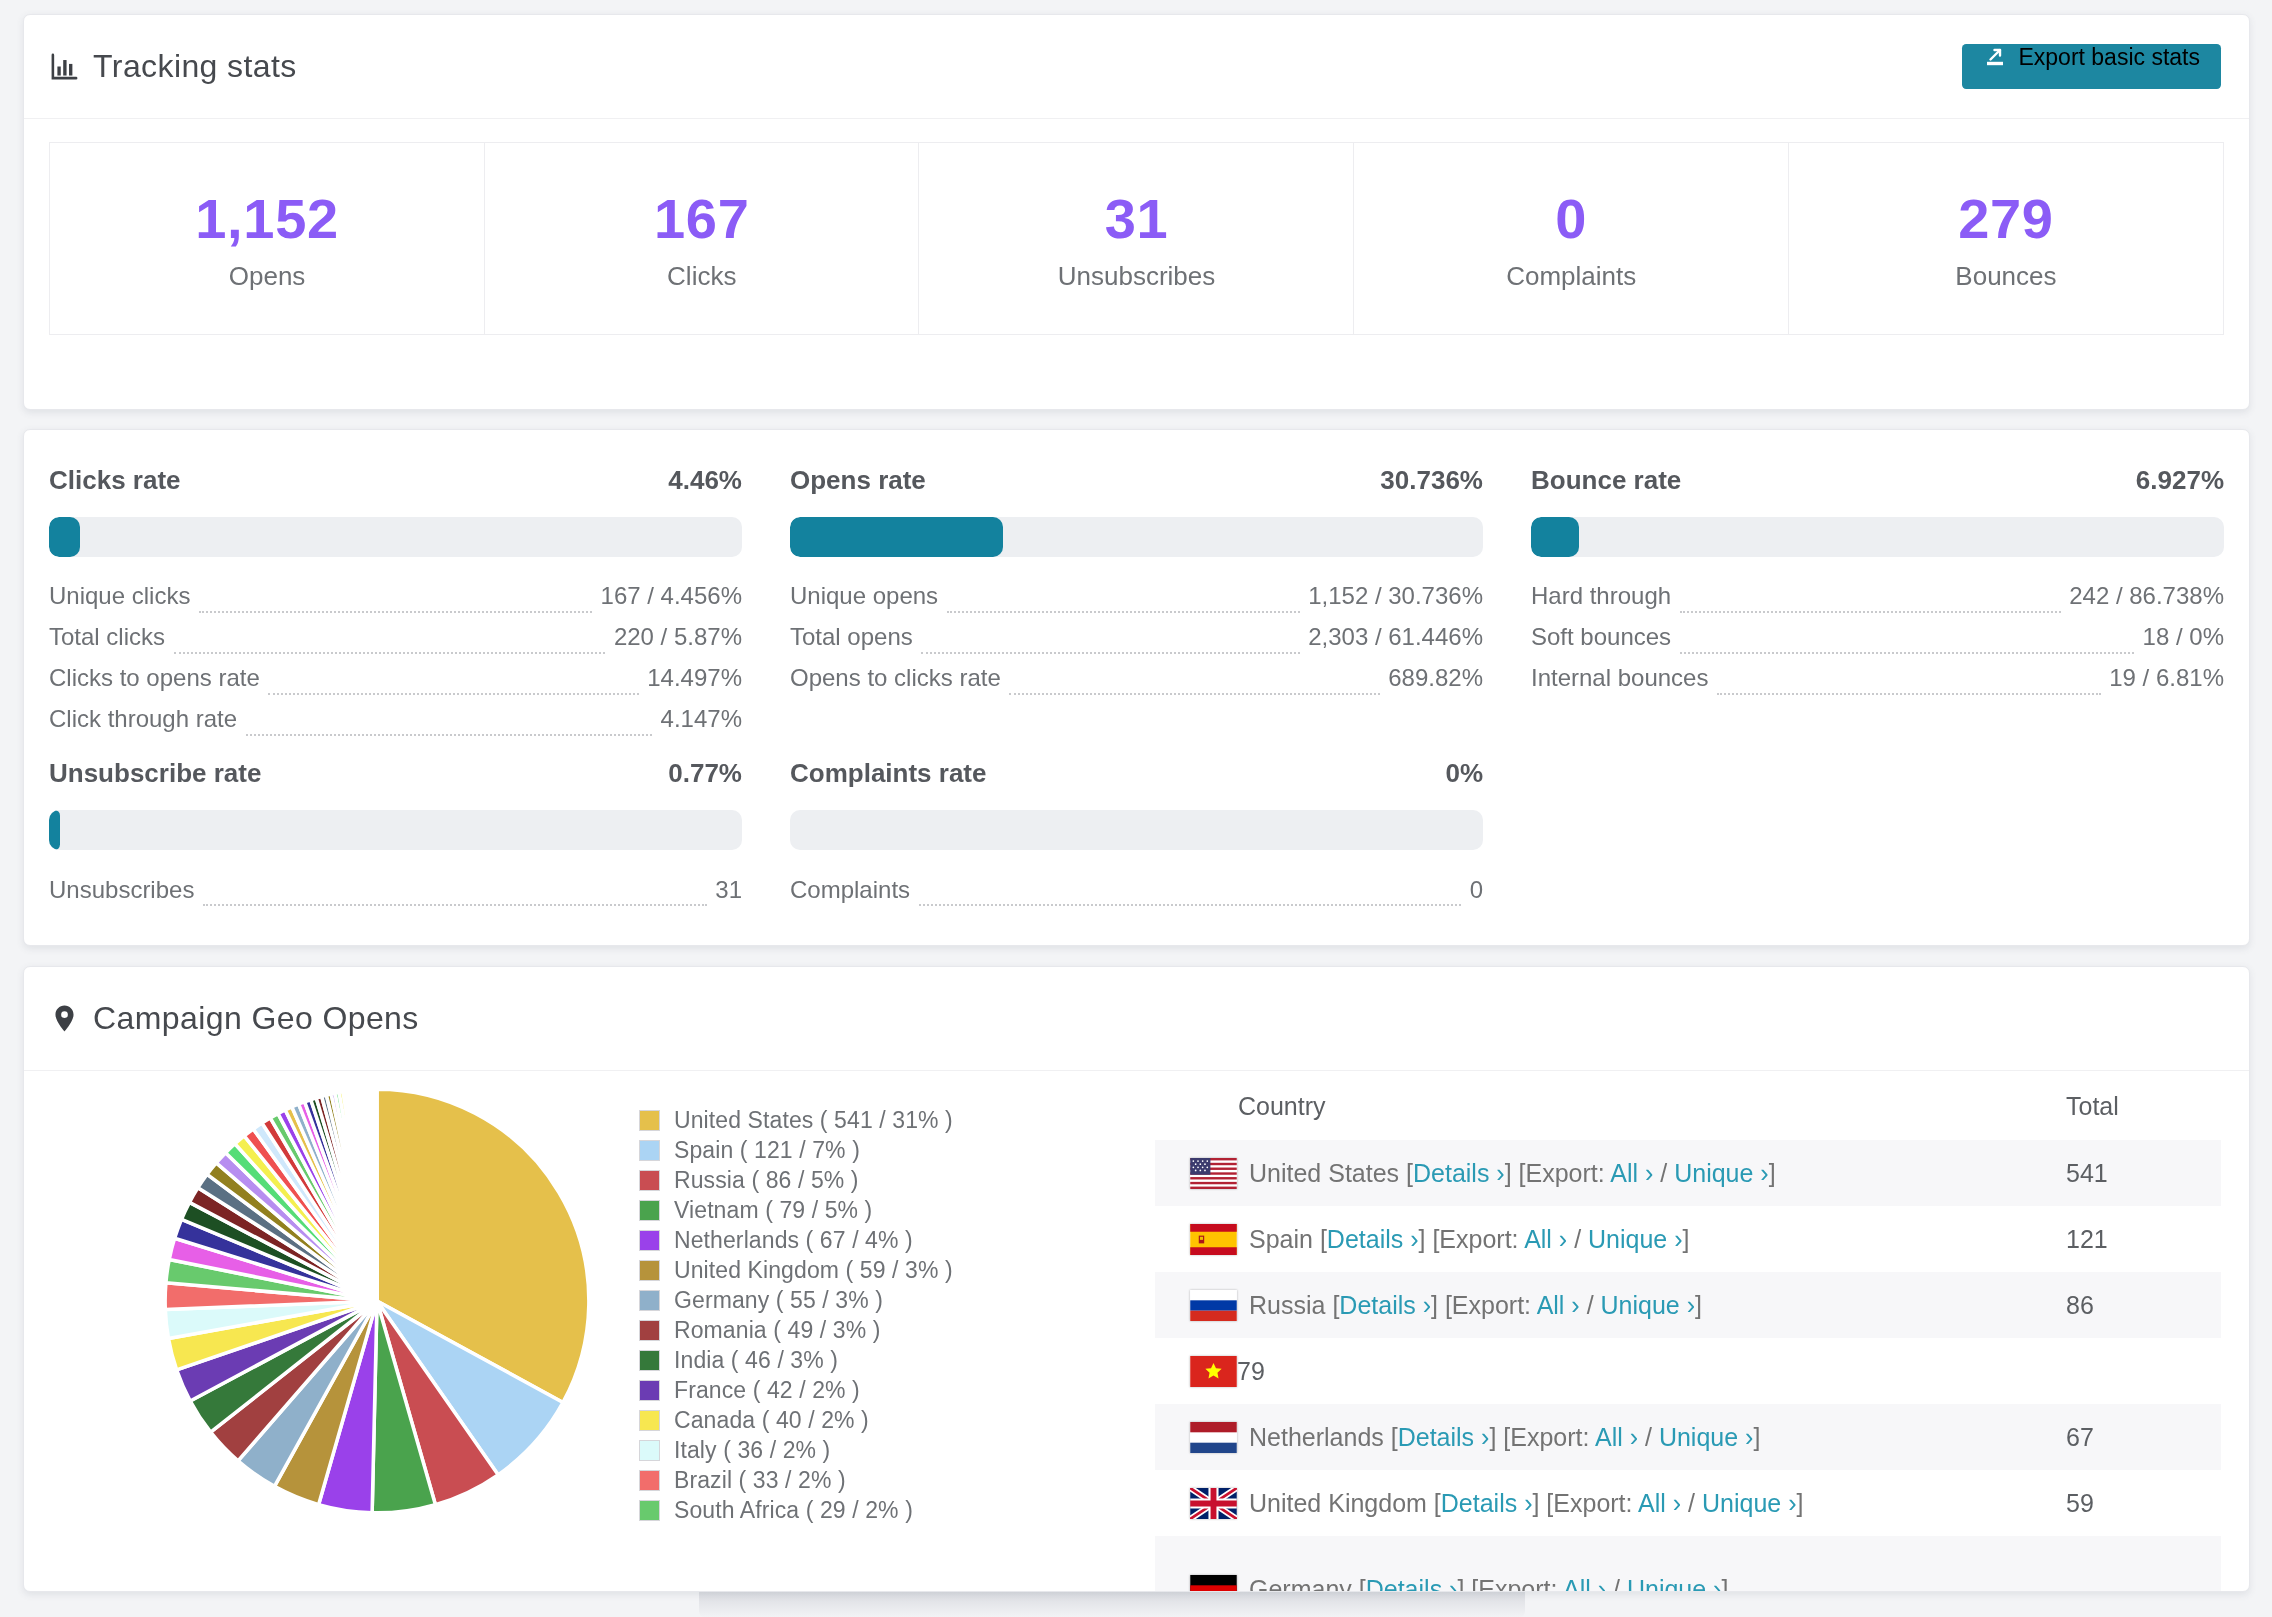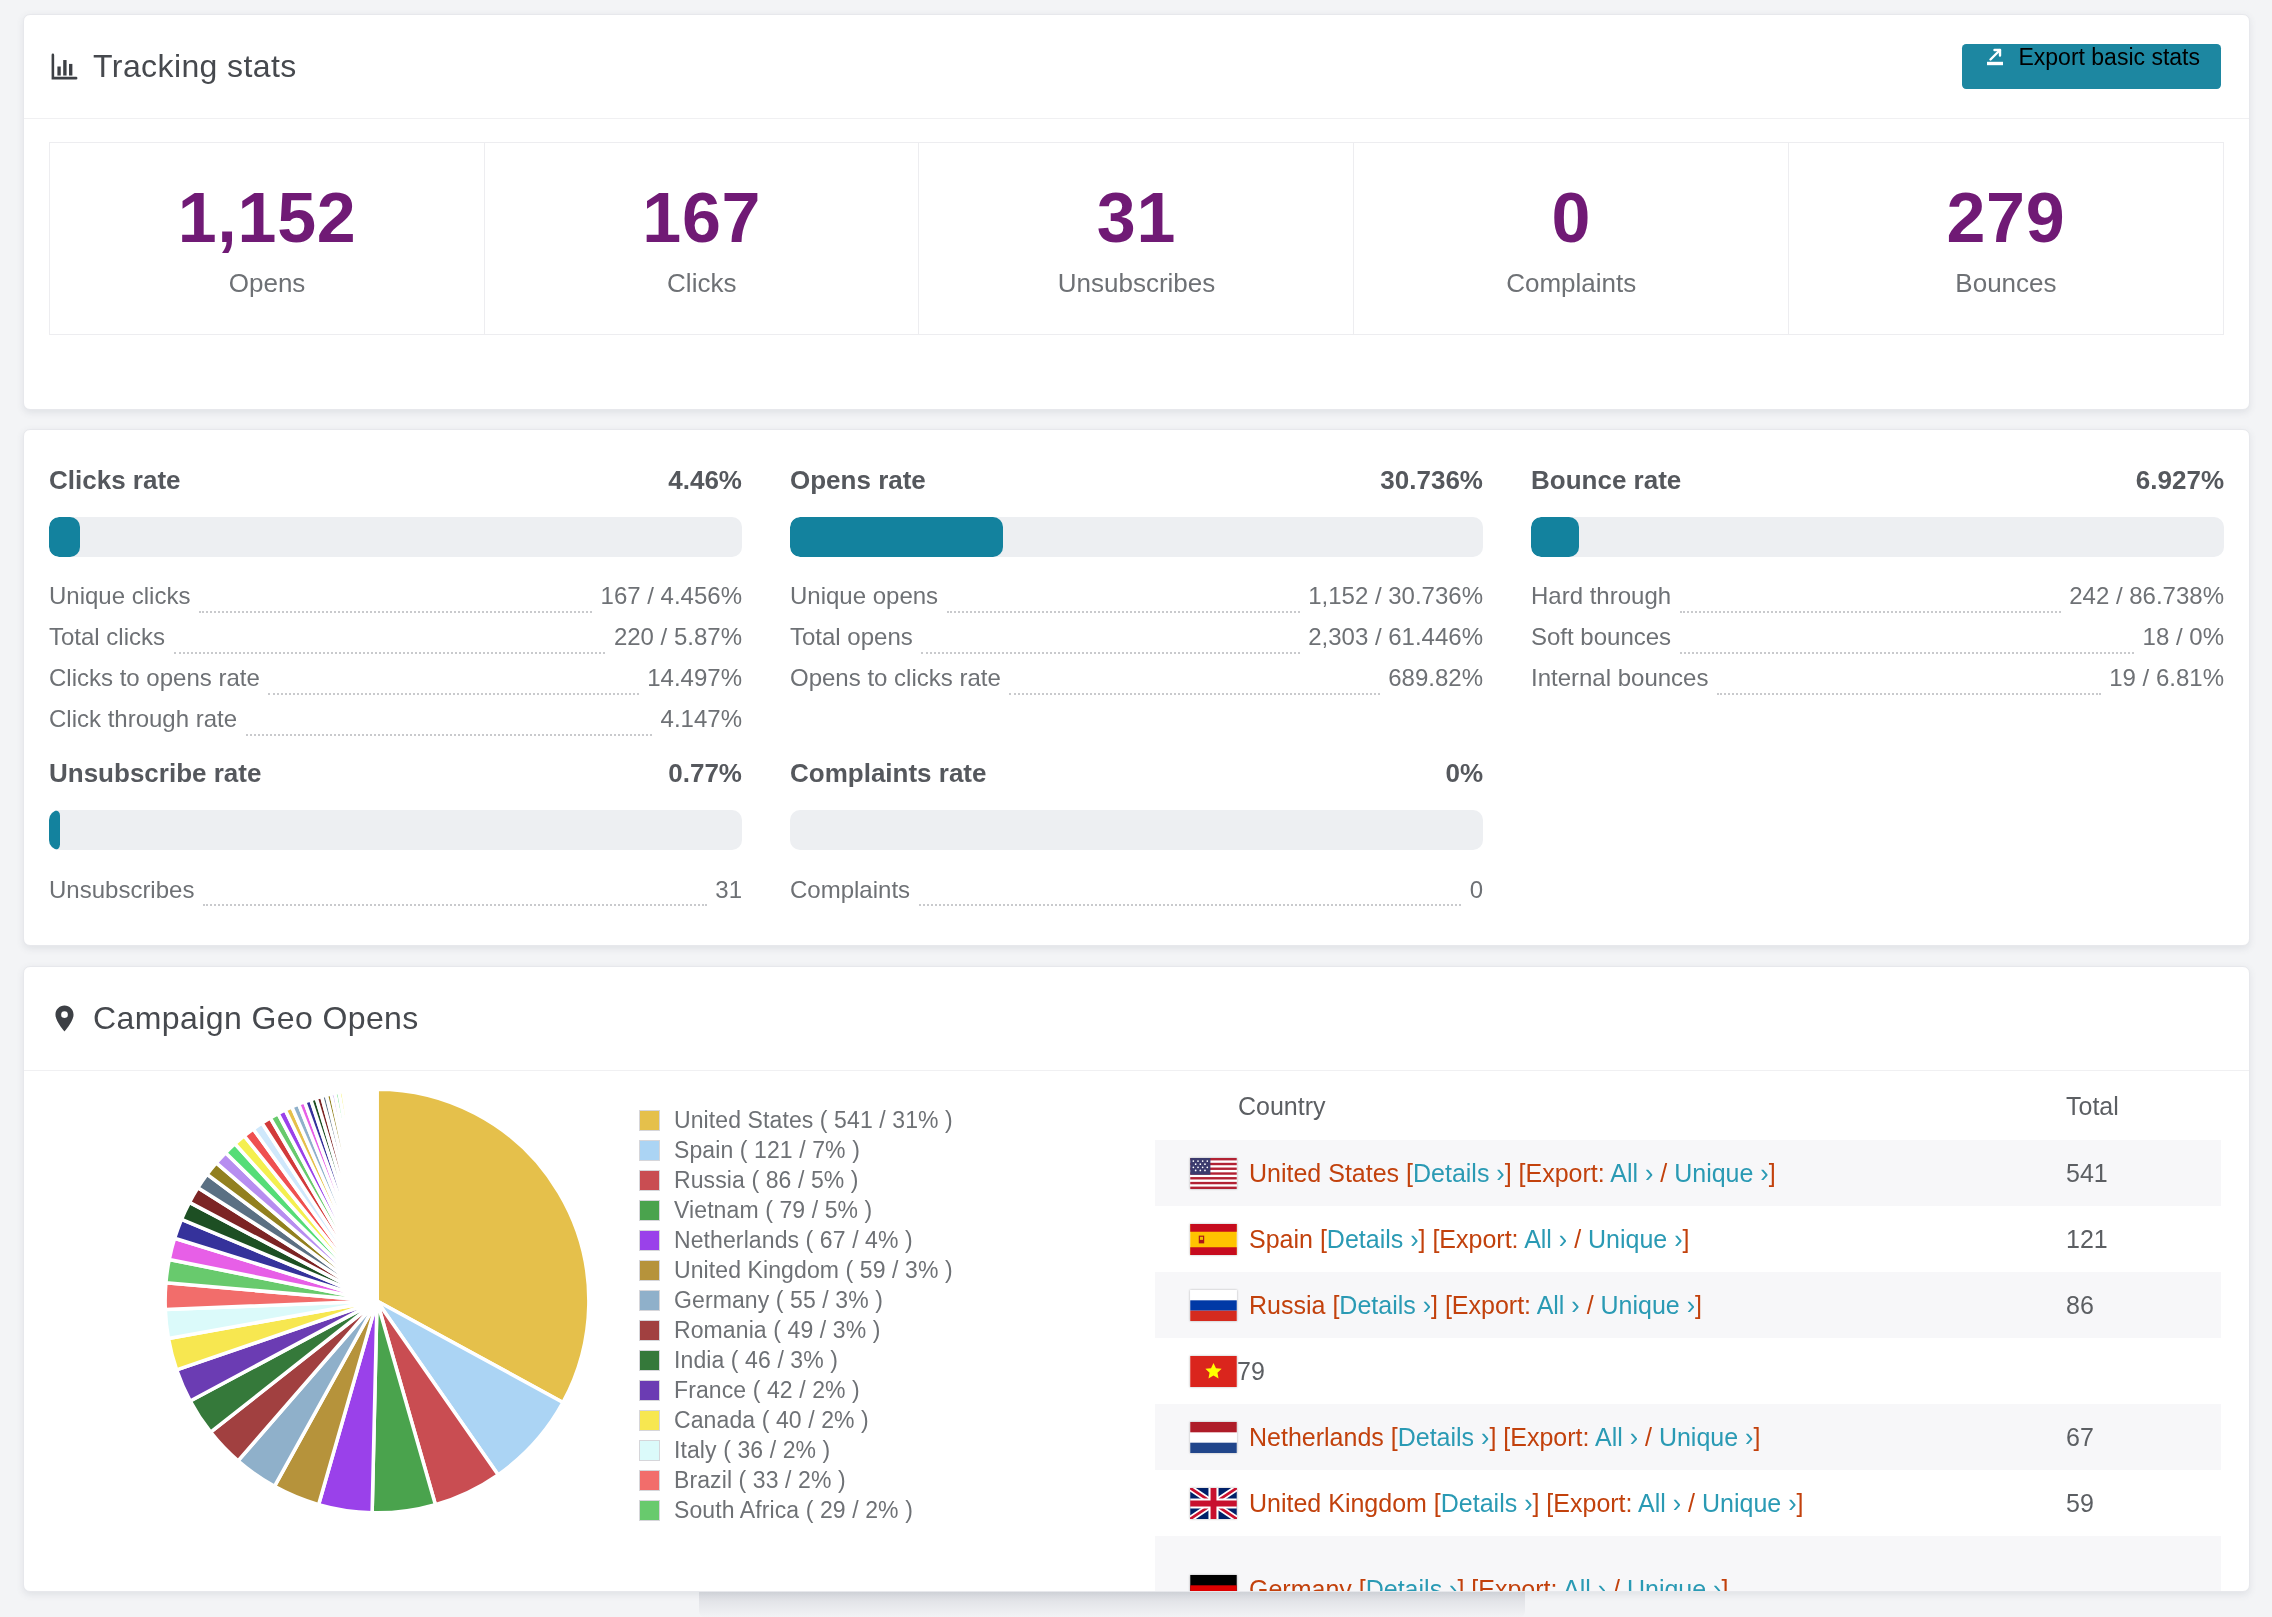--- a/index.html
+++ b/index.html
@@ -38,21 +38,21 @@
   .btn svg{width:24px;height:24px;display:block;}
 
   
   .stats-row{display:flex;margin:23px 25px 0;}
   .stat-box{
     flex:1;border:1.4px solid #ededf0;margin-left:-1.4px;height:193px;
     display:flex;flex-direction:column;align-items:center;justify-content:center;
     background:#fff;box-sizing:border-box;
   }
   .stat-box:first-child{margin-left:0;}
-  .stat-value{font-size:70px;font-weight:700;color:#701a75;letter-spacing:0.7px;}
+  .stat-value{font-size:56px;font-weight:700;color:#8b5cf6;letter-spacing:0.7px;}
   .stat-label{font-size:26px;color:#6e7175;margin-top:10px;}
 
   
   .rates-wrap{padding:35px 25px 0;}
   .rates-grid{display:grid;grid-template-columns:repeat(3,1fr);column-gap:48px;}
   .rates-grid.second{margin-top:12px;}
   .rate-head{display:flex;justify-content:space-between;align-items:baseline;height:35px;}
   .rate-title,.rate-value{font-size:26px;font-weight:700;color:#55585d;}
   .bar{margin-top:17px;height:40px;background:#edeff2;border-radius:10px;position:relative;overflow:hidden;}
   .bar-fill{position:absolute;left:0;top:0;height:100%;background:#13829e;border-radius:10px;min-width:11.3px;}
@@ -72,21 +72,21 @@
   .geo-table{position:absolute;left:1131px;top:1.4px;width:1066px;}
   .t-head{display:flex;align-items:center;height:68px;}
   .th-country{font-size:25px;color:#5c5f63;margin-left:83px;flex:1;}
   .th-total{font-size:25px;color:#5c5f63;width:155px;}
   .t-row{display:flex;align-items:center;height:66px;}
   .t-row.odd{background:#f7f7f9;}
   .t-row.partial{height:92px;align-items:flex-start;padding-top:39px;box-sizing:content-box;}
   .flag{width:47px;height:31px;margin-left:35px;flex:none;box-shadow:0 0 2.1px rgba(0,0,0,.28);}
   .flag svg{width:100%;height:100%;display:block;}
   .t-text{font-size:25px;color:#4f5257;margin-left:12px;flex:1;white-space:nowrap;}
-  .brk,.cname{color:#c2410c;}
+  .brk,.cname{color:#737373;}
   .lnk{color:#2a9ab4;text-decoration:none;cursor:pointer;}
   .t-total{font-size:25px;color:#5c5f63;width:155px;}
 
   .below-shadow{
     position:absolute;left:699px;top:1592px;width:826px;height:26px;
     background:linear-gradient(180deg, rgba(130,134,150,.22), rgba(130,134,150,0));
     border-radius:0 0 7px 7px;
   }
 </style>
 </head>

